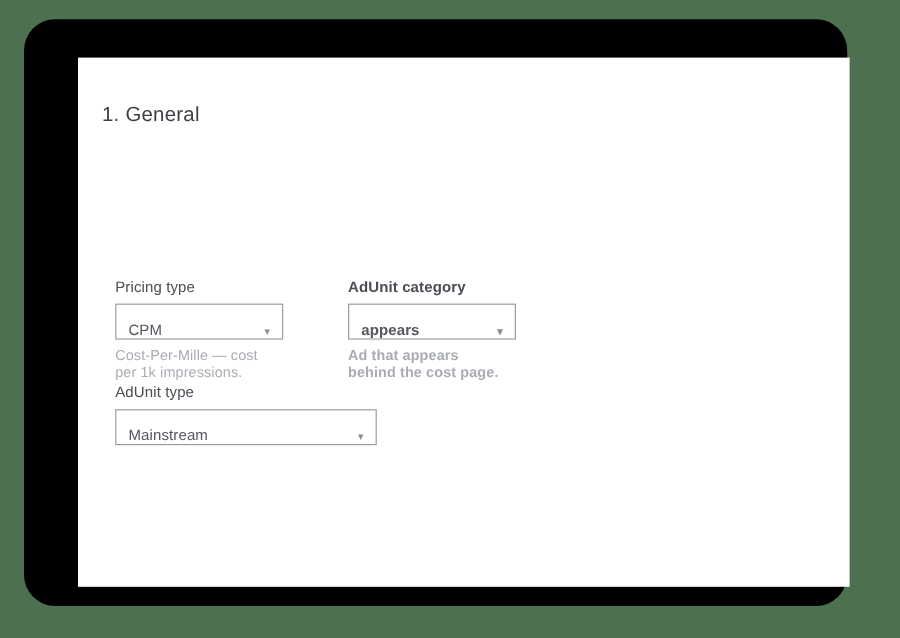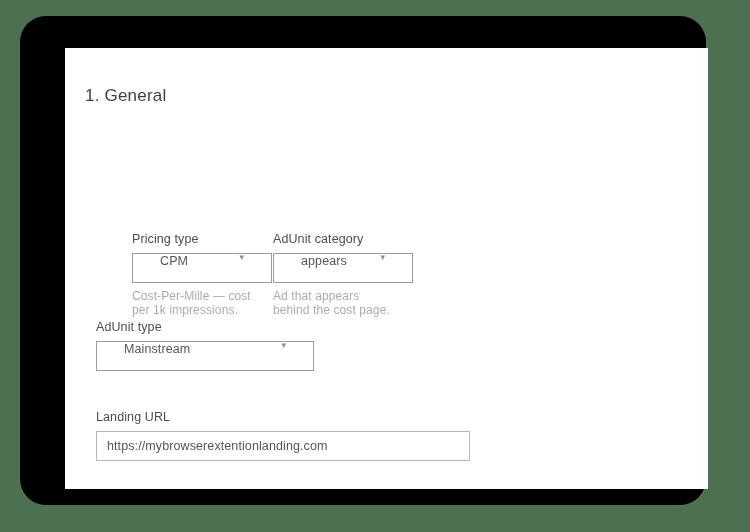--- a/index.html
+++ b/index.html
@@ -64,23 +64,23 @@
     color: #54575e;
     letter-spacing: 0.1px;
   }
 
   .select-box {
     box-sizing: border-box;
     background: #ffffff;
     border: 1px solid #9a9da2;
     height: 30px;
     display: flex;
-    align-items: flex-start;
+    align-items: flex-end;
     justify-content: space-between;
-    padding: 0 27px;
+    padding: 0 10px;
     font-size: 12.5px;
     color: #54575e;
     letter-spacing: 0.1px;
   }
   .select-arrow {
     font-size: 9px;
     color: #8a8d93;
     line-height: 1;
     transform: translateY(-1px);
   }
@@ -88,22 +88,22 @@
   .helper-text {
     font-size: 12px;
     line-height: 14px;
     color: #a9acb2;
     letter-spacing: 0.1px;
     white-space: pre-line;
   }
 
   
   .field-campaign-name      { position: absolute; left: 31px;  top: 98px;  width: 373px; }
-  .field-pricing-type       { position: absolute; left: 31px;  top: 184px; width: 140px; margin-left: 36px; }
-  .field-adunit-category    { position: absolute; left: 208px; top: 184px; width: 140px; }
+  .field-pricing-type       { position: absolute; left: 31px;  top: 184px; width: 140px; }
+  .field-adunit-category    { position: absolute; left: 225px; top: 184px; width: 140px; font-weight: bold; }
   .field-traffic-type       { position: absolute; left: 31px;  top: 272px; width: 218px; }
   .field-landing-url        { position: absolute; left: 31px;  top: 362px; width: 374px; }
 
   .field-campaign-name .field-label,
   .field-pricing-type .field-label,
   .field-adunit-category .field-label,
   .field-traffic-type .field-label,
   .field-landing-url .field-label { display: block; margin-bottom: 7px; }
 
   .helper-text { margin-top: 6px; }
@@ -138,21 +138,15 @@
     </div>
 
     <div class="field-traffic-type">
       <span class="field-label">AdUnit type</span>
       <div class="select-box">
         <span>Mainstream</span>
         <span class="select-arrow">▾</span>
       </div>
     </div>
 
-    <div class="field-landing-url">
-      <span class="field-label">Landing URL</span>
-      <div class="text-input">
-        <span>https://mybrowserextentionlanding.com</span>
-      </div>
-    </div>
 
   </div>
 </div>
 
 </body></html>

